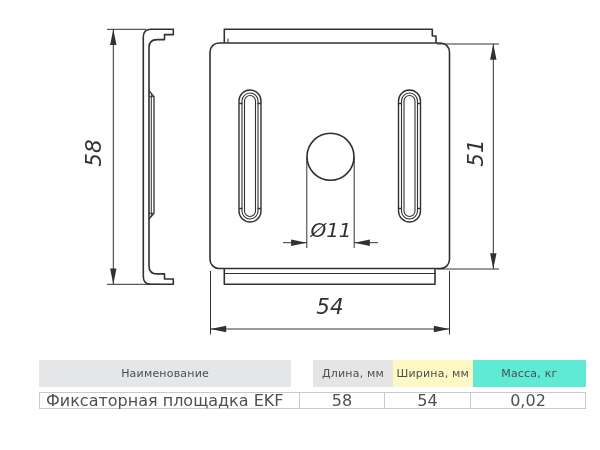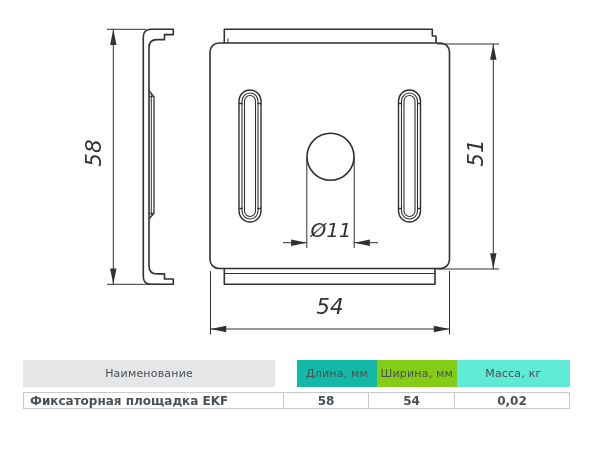--- a/index.html
+++ b/index.html
@@ -7,36 +7,35 @@
     position:relative;width:600px;height:450px;background:#ffffff;overflow:hidden;
     font-family:"DejaVu Sans","Liberation Sans",sans-serif;
   }
   .drawing-svg{position:absolute;left:0;top:0;}
   .dim-label{
     font-family:"DejaVu Sans","Liberation Sans",sans-serif;
     font-style:italic;
     fill:#2f3235;
   }
   
-  .spec-table{position:absolute;left:23px;top:360px;width:547px;}
+  .spec-table{position:absolute;left:39px;top:360px;width:547px;}
   .thead{display:flex;justify-content:space-between;}
   .th{
     height:27px;display:flex;align-items:center;justify-content:center;
     font-size:11px;letter-spacing:.2px;
   }
   .c1{width:256px;}
   .c2{width:81px;}
   .c3{width:81px;}
   .c4{width:115px;}
   .trow{display:flex;margin-top:5px;height:17px;box-sizing:border-box;}
   .td{
     box-sizing:border-box;height:100%;
     display:flex;align-items:center;justify-content:center;
-    font-size:12px;
-    font-weight:bold;
+    font-size:16px;
   }
   .td.name{justify-content:flex-start;padding-left:6px;}
   .d1{width:259px;}
   .d2{width:85px;}
   .d3{width:86px;}
   .d4{flex:1;}
 </style>
 </head>
 <body>
 
@@ -136,22 +135,22 @@
       <line x1="210.5" y1="329" x2="449.5" y2="329"></line>
       <polygon points="210.5,329 226.2,325.8 226.2,332.2" fill="#2f3235" stroke="none"></polygon>
       <polygon points="449.5,329 433.8,325.8 433.8,332.2" fill="#2f3235" stroke="none"></polygon>
       <text class="dim-label" x="330" y="314" text-anchor="middle" font-size="21.5" stroke="none">54</text>
     </g>
   </svg>
 
   <div class="spec-table">
     <div class="thead">
       <div class="th c1" style="background: rgb(228, 230, 232); color: rgb(75, 80, 85);">Наименование</div>
-      <div class="th c2" style="background: #14b8a6; color: rgb(75, 80, 85); margin-left: 22px;">Длина, мм</div>
-      <div class="th c3" style="background: #84cc16; color: rgb(75, 80, 85);">Ширина, мм</div>
+      <div class="th c2" style="background: #e5e5e5; color: rgb(75, 80, 85); margin-left: 22px;">Длина, мм</div>
+      <div class="th c3" style="background: #fef9c3; color: rgb(75, 80, 85);">Ширина, мм</div>
       <div class="th c4" style="background: #5eead4; color: rgb(75, 80, 85);">Масса, кг</div>
     </div>
     <div class="trow" style="border: 1px solid rgb(199, 202, 205);">
       <div class="td name d1" style="color: rgb(75, 80, 85);">Фиксаторная площадка EKF</div>
       <div class="td d2" style="color: rgb(75, 80, 85); border-left: 1px solid rgb(199, 202, 205);">58</div>
       <div class="td d3" style="color: rgb(75, 80, 85); border-left: 1px solid rgb(199, 202, 205);">54</div>
       <div class="td d4" style="color: rgb(75, 80, 85); border-left: 1px solid rgb(199, 202, 205);">0,02</div>
     </div>
   </div>
 

